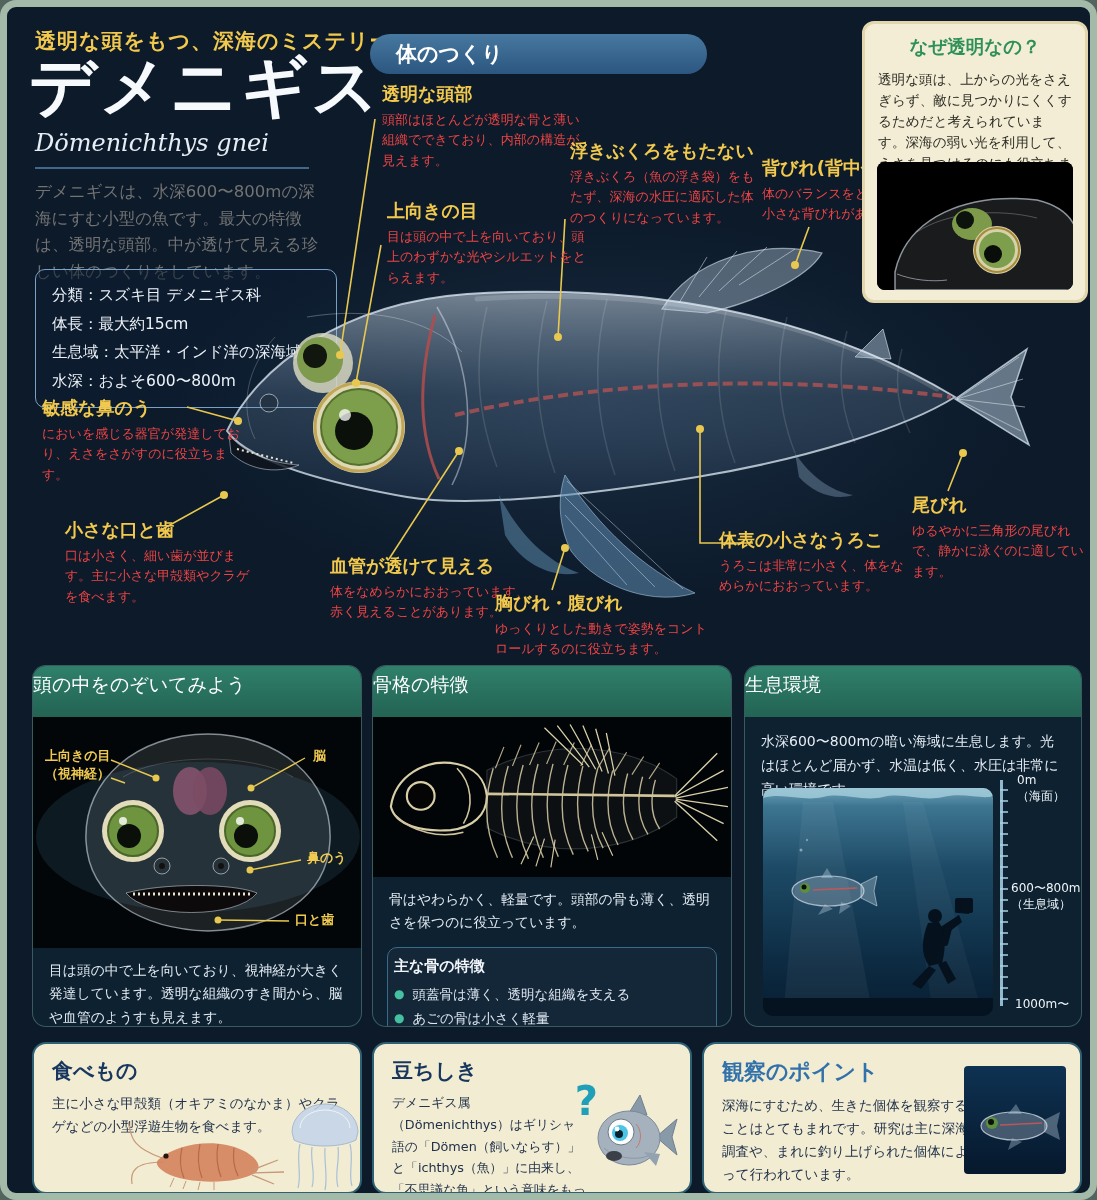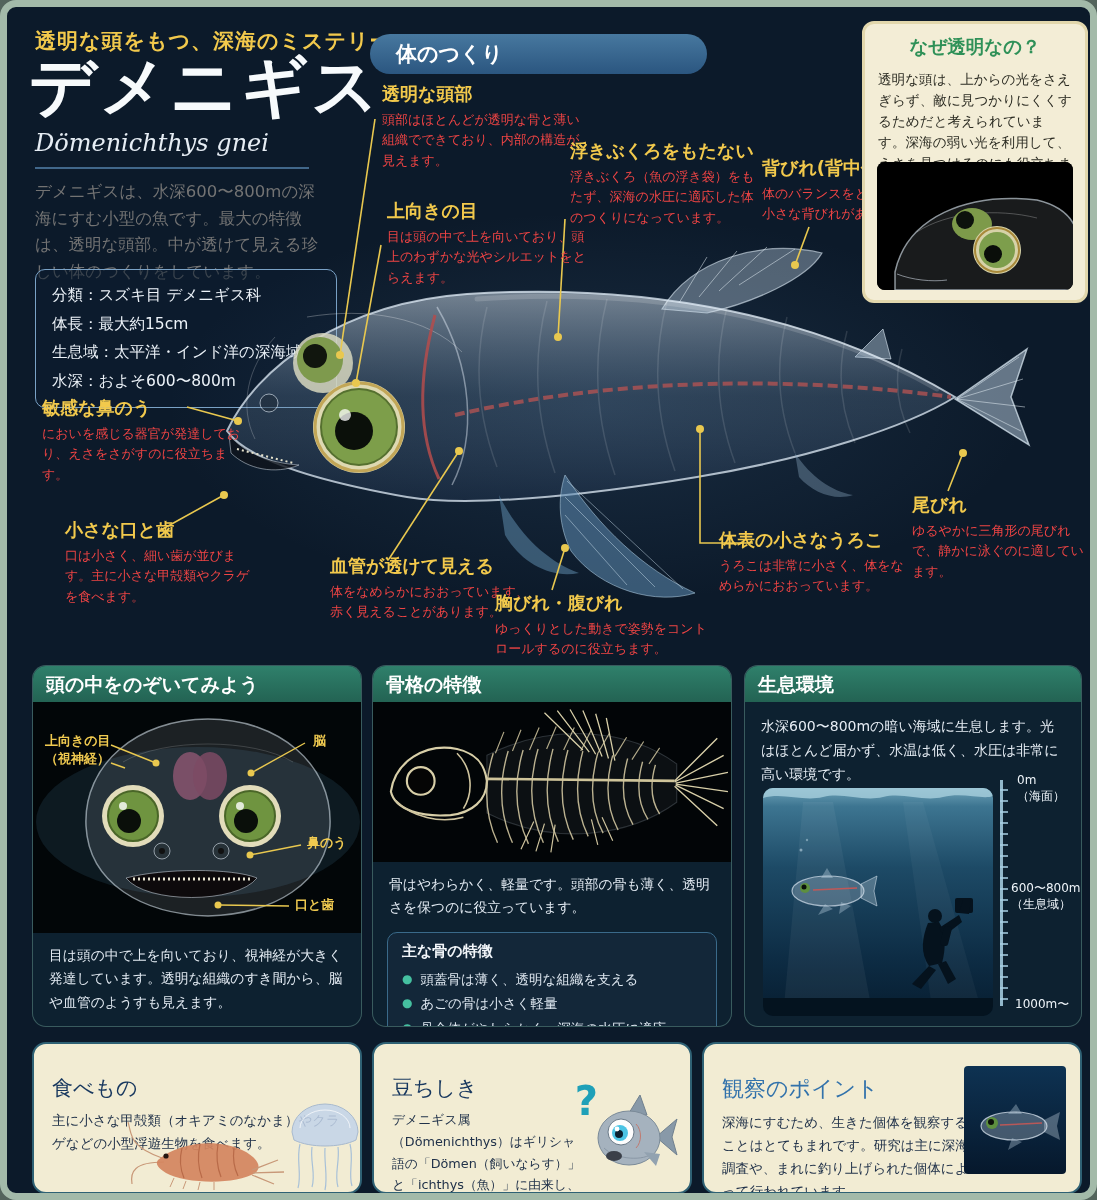--- a/index.html
+++ b/index.html
@@ -31,39 +31,39 @@
   .why-body{font-size:13.6px;line-height:1.55;color:#2b2b22;}
   .why-photo{position:absolute;left:12px;right:12px;bottom:10px;height:128px;background:#000;
     border-radius:8px;overflow:hidden;}
   
   .ann{z-index:6;}
   .ann .t{font-size:18px;font-weight:bold;color:#f2c94c;line-height:1.2;}
   .ann .b{font-size:13px;line-height:1.6;color:#ef4444;margin-top:5px;}
   
   .panel{top:658px;height:362px;background:#0d2130;border:1px solid rgba(125,180,165,.4);
     border-radius:14px;overflow:hidden;}
-  .panel-h{height:36px;background:linear-gradient(180deg,#2f806b,#236353);color:#fff;
-    font-size:19px;font-weight:bold;line-height:36px;padding-left:13px;}
+  .panel-h{height:51px;background:linear-gradient(180deg,#2f806b,#236353);color:#fff;
+    font-size:19px;font-weight:normal;line-height:36px;padding-left:0;}
   .p-img{position:relative;background:#020507;overflow:hidden;}
   .face-label{position:absolute;font-size:13px;font-weight:bold;color:#f0ca50;z-index:3;}
   .p-caption{padding:11px 16px;font-size:13.8px;line-height:1.7;color:#e2eaf2;}
   .bone-box{margin:8px 14px;border:1px solid #3a6a8a;border-radius:10px;background:rgba(26,46,66,.55);
-    padding:9px 14px;}
+    padding:9px 6px;}
   .bone-box .bt{font-size:15px;font-weight:bold;color:#f2f6fa;margin-bottom:6px;}
   .bullet{display:flex;font-size:13.5px;line-height:1.8;color:#dfe8f1;}
   .bullet .dot{color:#45c0a0;margin-right:8px;font-size:12px;line-height:2;}
   .hab-text{padding:12px 16px 6px 16px;font-size:14px;line-height:1.72;color:#e6edf4;}
   .depth-ruler{position:absolute;left:255px;top:114px;width:8px;height:226px;
     border-left:3px solid rgba(170,210,230,.85);
     background:repeating-linear-gradient(180deg,transparent 0 9px,rgba(170,210,230,.75) 9px 11px);}
   .depth-label{position:absolute;font-size:12px;color:#eef4f9;line-height:1.35;}
   
   .cream{top:1035px;height:152px;background:#f2ecd3;border:2px solid #2f6174;border-radius:14px;
     padding:13px 18px;color:#1c2c44;overflow:hidden;}
-  .cream .ct{font-size:21px;font-weight:normal;color:#17375e;margin-bottom:7px;margin-top:17px;}
+  .cream .ct{font-size:21px;font-weight:bold;color:#17375e;margin-bottom:7px;}
   .cream .cb{font-size:13.5px;line-height:1.7;color:#21324a;}
   .ct-blue{color:#3272ab !important;font-size:22px !important;}
   .qmark{position:absolute;right:92px;top:34px;font-size:40px;font-weight:bold;color:#1fa0b8;z-index:2;}
   .obs-photo{position:absolute;right:14px;top:22px;width:102px;height:108px;border-radius:4px;overflow:hidden;}
   svg{display:block;}
 </style>
 </head>
 <body>
 
 <div id="stage">

